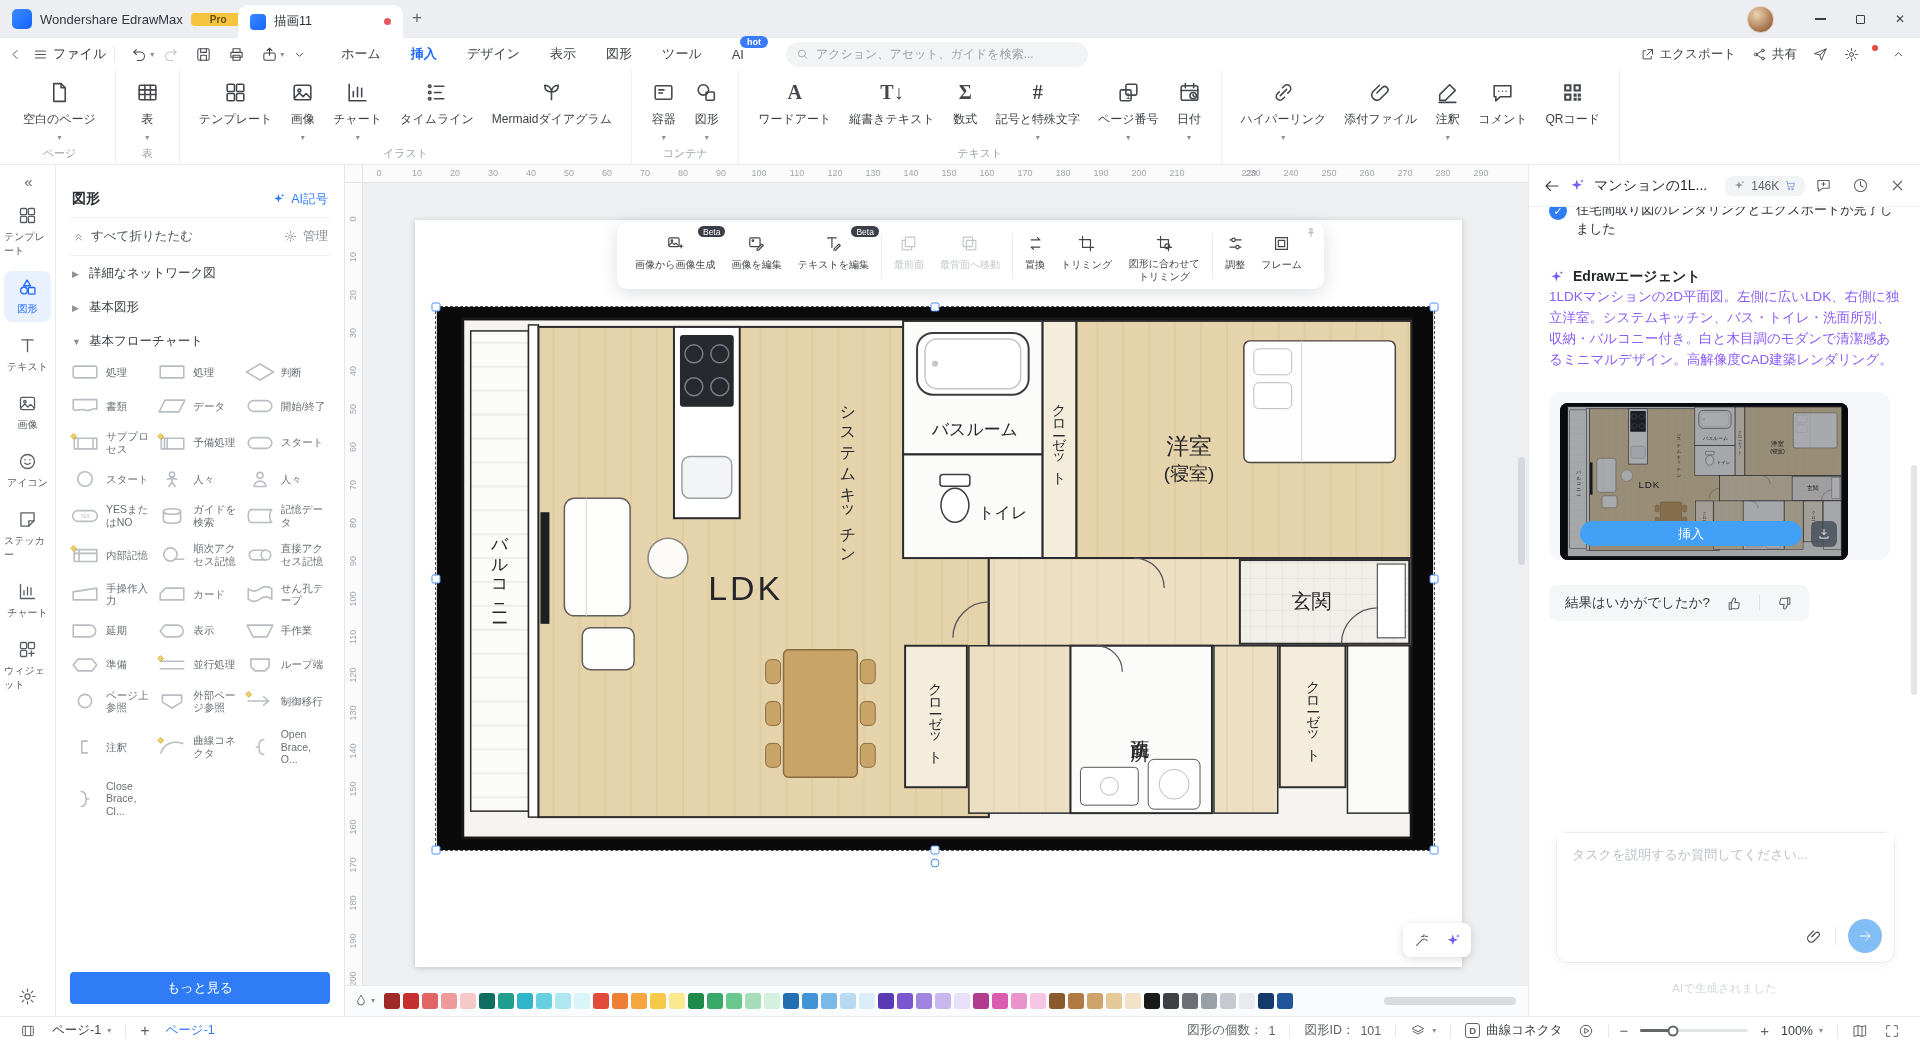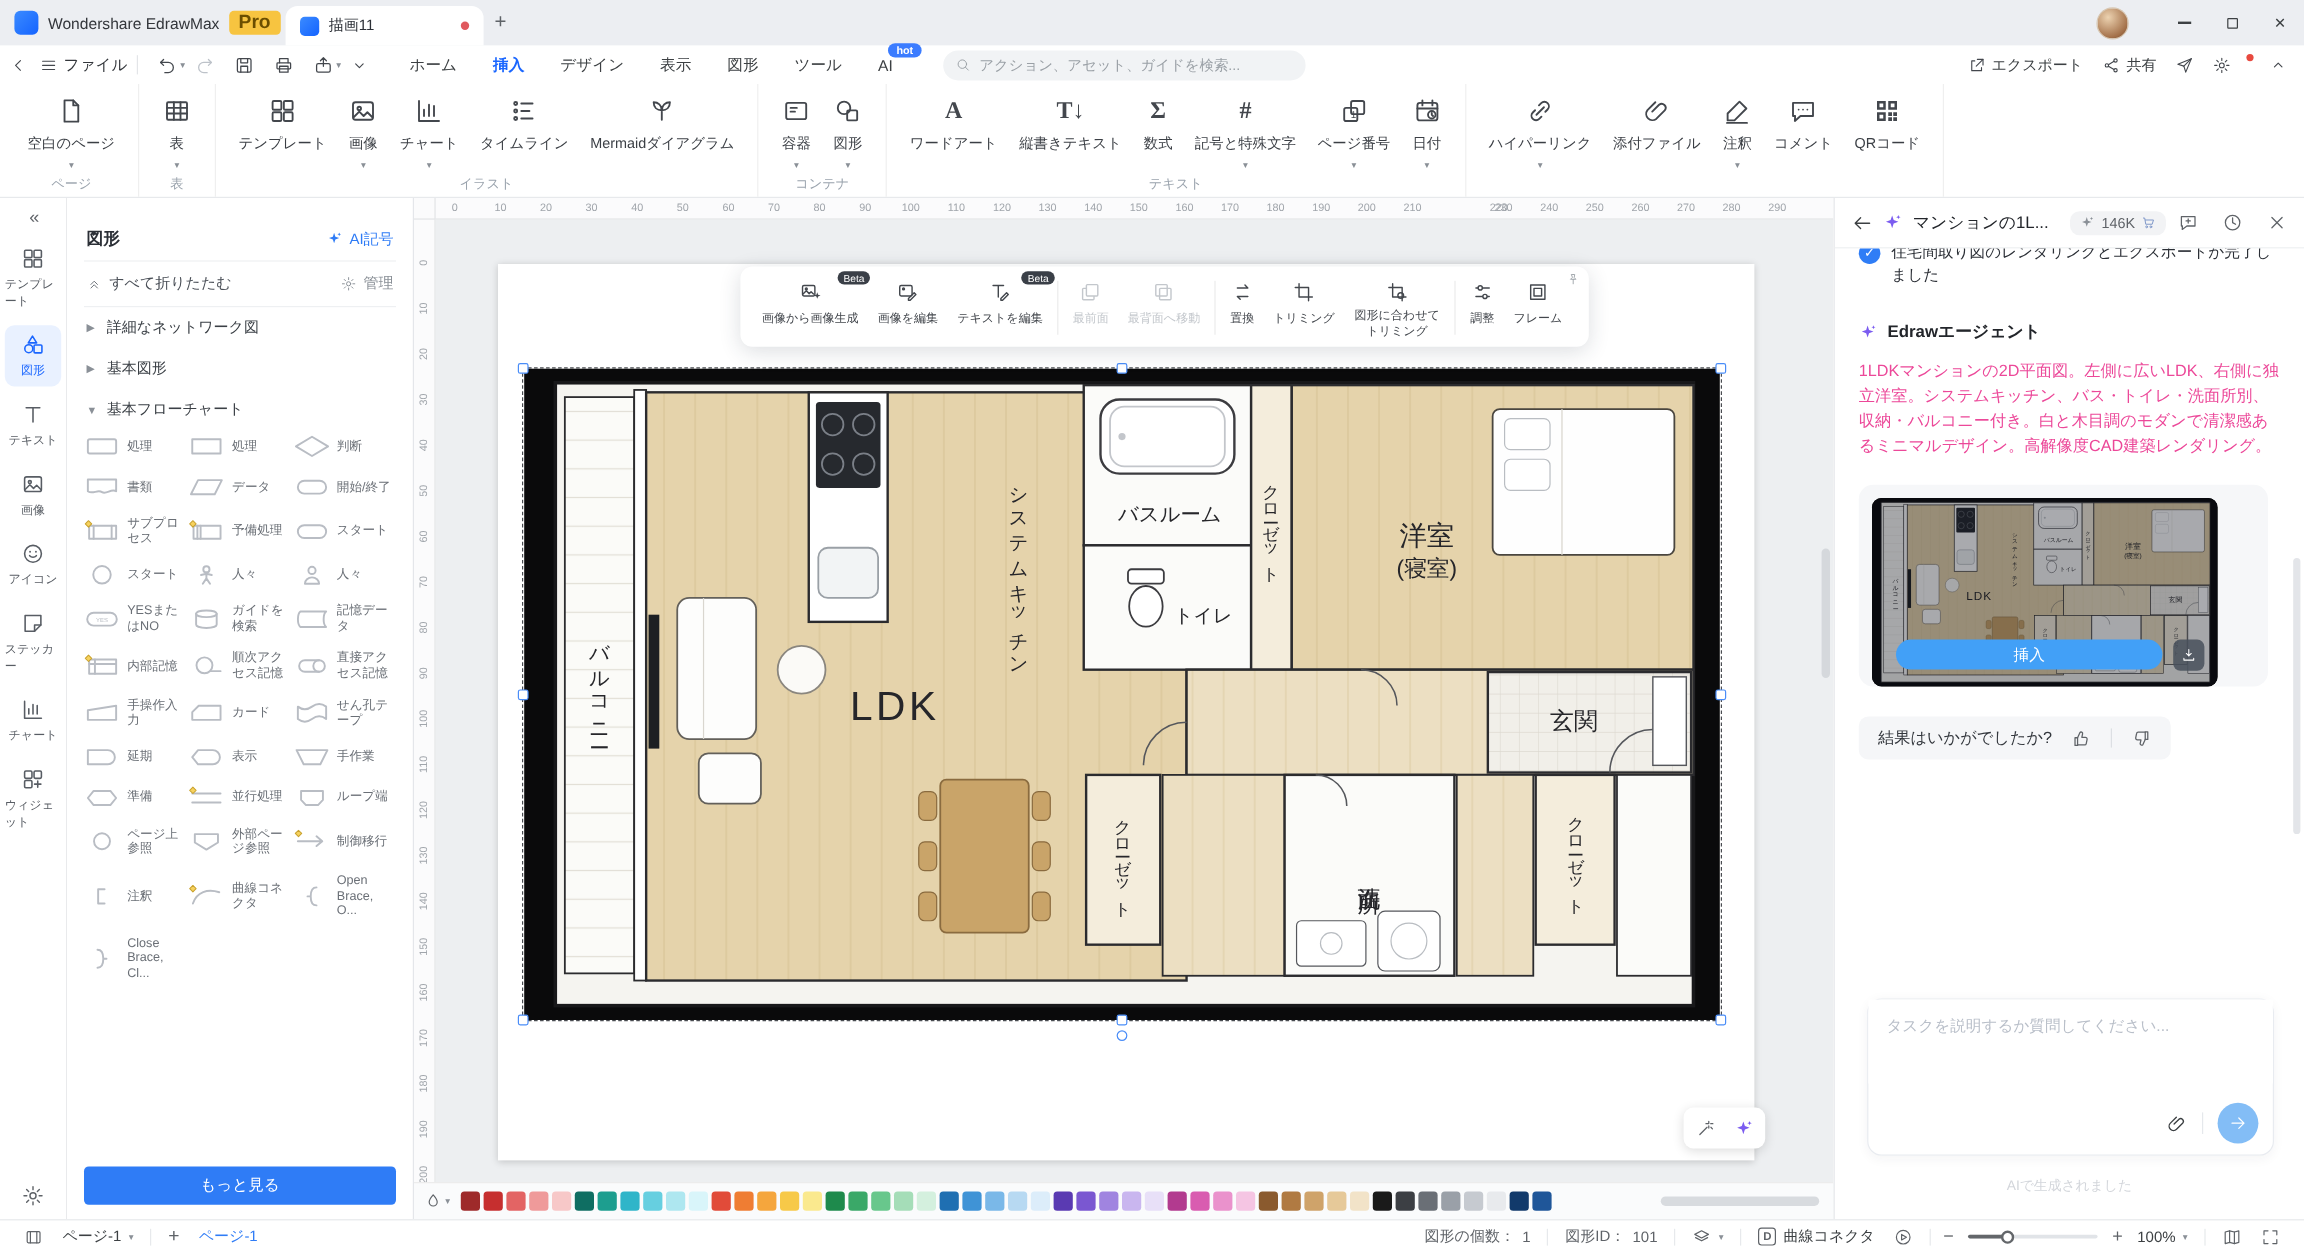--- a/index.html
+++ b/index.html
@@ -5,21 +5,21 @@
   *{margin:0;padding:0;box-sizing:border-box}
   html,body{width:1920px;height:1044px}
   body{font-family:"Liberation Sans","DejaVu Sans",sans-serif;background:#fff;color:#3c4043;overflow:hidden}
   #app{position:relative;width:1920px;height:1044px;background:#fff}
   .ic{display:inline-flex;align-items:center;justify-content:center}
   .ic svg{width:100%;height:100%}
   
   .titlebar{position:absolute;left:0;top:0;width:1920px;height:38px;background:#eceef2;display:flex;align-items:center}
   .logo{width:20px;height:20px;border-radius:5px;background:linear-gradient(135deg,#3b8bff,#1463ff);margin-left:12px;flex:none}
   .appname{font-size:13px;color:#33363b;margin-left:8px;white-space:nowrap}
-  .probadge{background:#f7c440;color:#6b4e00;font-size:16px;font-weight:700;border-radius:4px;padding:1px 8px;margin-left:8px}
+  .probadge{background:#f7c440;color:#6b4e00;font-size:10px;font-weight:700;border-radius:4px;padding:1px 19px;margin-left:8px}
   .doctab{position:absolute;left:238px;top:5px;width:165px;height:33px;background:#fff;border-radius:10px 10px 0 0;display:flex;align-items:center;gap:8px;padding:0 12px}
   .doctab .logo{width:16px;height:16px;margin-left:0;border-radius:4px}
   .doctitle{font-size:12.5px;color:#2b2f36}
   .unsaved{width:7px;height:7px;border-radius:50%;background:#e0595e;margin-left:auto}
   .newtab{position:absolute;left:412px;top:8px;font-size:17px;color:#5f6368}
   .winctl{margin-left:auto;display:flex;align-items:center;gap:0;height:38px}
   .avatar{width:27px;height:27px;border-radius:50%;background:radial-gradient(circle at 35% 30%,#ecd2b0,#a4714a 70%,#6e452a);border:1px solid #d8c8b4;margin-right:26px}
   .wbtn{width:40px;height:38px;display:flex;align-items:center;justify-content:center;color:#3c4043;font-size:12px}
   .minbar{width:11px;height:1.6px;background:#3c4043}
   .maxsq{width:9px;height:9px;border:1.4px solid #3c4043;border-radius:1px}
@@ -127,21 +127,21 @@
   .tokpill .ic{width:13px;height:13px}
   .tokpill .cart{color:#7d96c9}
   .aihead .hic{width:17px;height:17px;color:#5f6368;margin-left:12px}
   .aihead .hic.first{margin-left:auto}
   .aicontent{position:absolute;left:0;right:0;top:42px;bottom:0;overflow:hidden;padding:0 20px}
   .msg1{display:flex;gap:9px;margin-top:-7px;font-size:13px;color:#2b2f36;line-height:19px}
   .bluecheck{flex:none;width:18px;height:18px;border-radius:50%;background:#2f7df6;color:#fff;font-size:11px;display:flex;align-items:center;justify-content:center;margin-top:2px}
   .agentrow{display:flex;align-items:center;gap:8px;margin-top:30px}
   .agentrow .ic{width:16px;height:16px;color:#7b5cf0}
   .agentname{font-size:14px;font-weight:700;color:#23262b}
-  .aipara{margin-top:12px;font-size:13.5px;line-height:21px;color:#ec4899}
+  .aipara{font-size:13.5px;line-height:21px;color:#8b5cf6}
   .thcard{margin-top:22px;width:341px;background:#f6f7f9;border-radius:12px;padding:11px 0 0 11px}
   .thumb{position:relative;width:288px;height:157px;border-radius:8px;overflow:hidden;background:#000}
   .thumb svg{display:block;width:100%;height:100%}
   .thov{position:absolute;inset:0;background:rgba(8,12,22,.35)}
   .insertbtn{position:absolute;left:20px;right:46px;bottom:14px;height:25px;border-radius:13px;background:#42a0f7;color:#fff;font-size:13px;display:flex;align-items:center;justify-content:center;cursor:pointer}
   .dlbtn{position:absolute;right:11px;bottom:13px;width:26px;height:26px;border-radius:6px;background:rgba(72,80,92,.85);color:#fff;display:flex;align-items:center;justify-content:center;cursor:pointer}
   .dlbtn .ic{width:14px;height:14px}
   .ailabelrow{display:flex;justify-content:flex-end;align-items:center;gap:6px;color:#c3c7cc;font-size:12.5px;padding:13px 30px 13px 0}
   .ailabelrow .ic{width:14px;height:14px}
   .donepill{margin-top:22px;display:inline-flex;align-items:center;gap:9px;background:#e9f8ef;color:#25c277;font-size:13.5px;border-radius:8px;padding:8px 14px}

